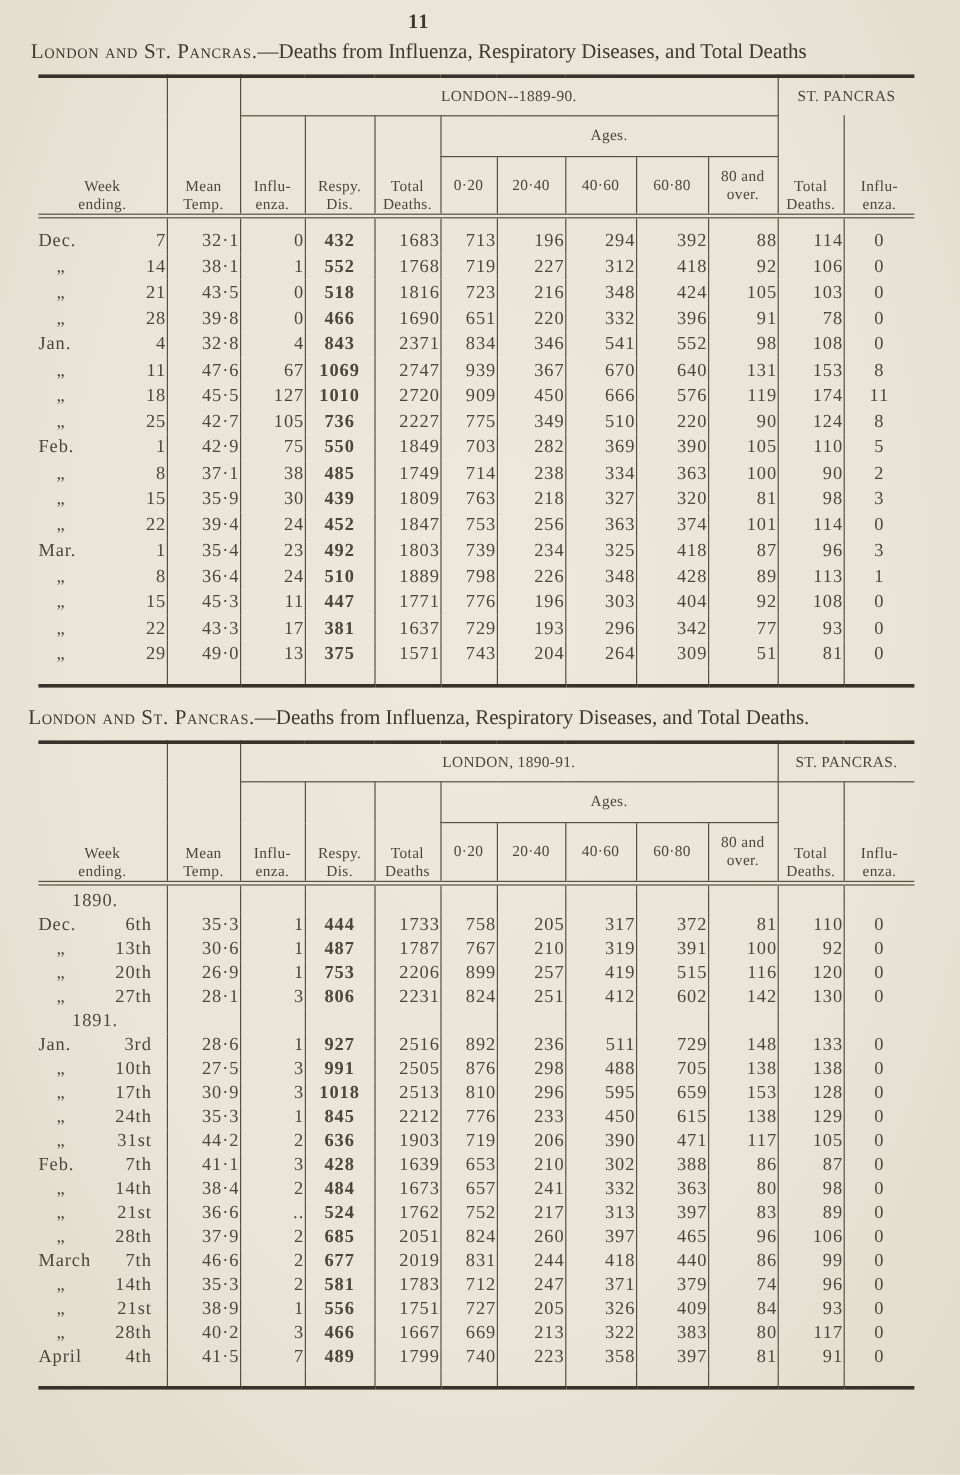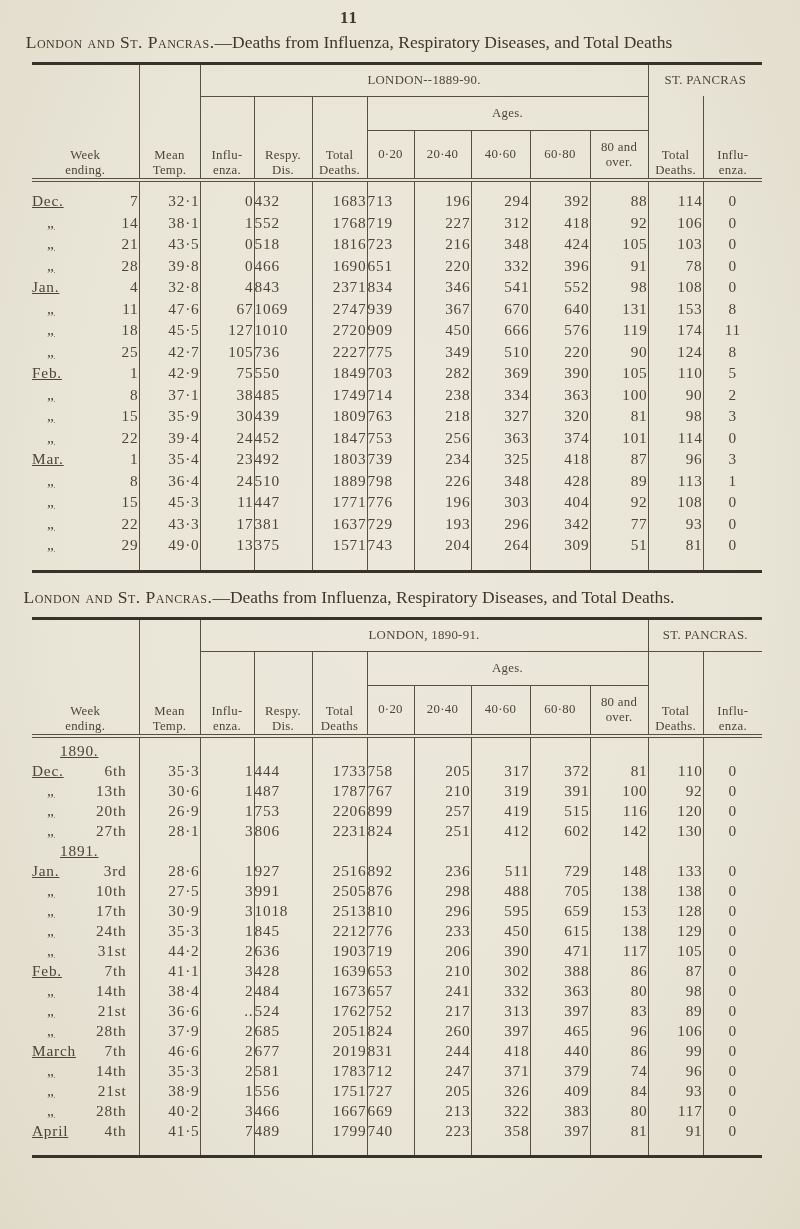--- a/index.html
+++ b/index.html
@@ -55,30 +55,30 @@
   
   .tbl tbody td{border-right:1px solid var(--rule);vertical-align:middle;}
   .tbl tbody td:last-child{border-right:none;}
   .tbl-0 tbody tr{height:21.5px;}
   .tbl-1 tbody tr{height:20px;}
   tr.spacer-top{height:10px !important;}
   tr.spacer-bottom{height:16px !important;}
   .tbl-1 tr.spacer-top{height:5px !important;}
   tr.spacer-bottom td{border-bottom:3px solid var(--rule-heavy);}
   
-  .c-week{text-align:left;padding:0 20px 0 8px;text-decoration:underline;}
+  .c-week{text-align:left;padding:0 20px 0 8px;}
   .tbl-1 .c-week{padding-right:12px;}
   .c-week .d{float:right;}
   .c-week .m.ditto{padding-left:15px;}
   .c-group{text-align:center;padding-right:24px;font-size:14.5px;}
   .c-temp{text-align:right;padding-right:12px;}
   .c-influ{text-align:right;padding-right:13px;}
-  .c-respy{text-align:left;padding-right:9px;}
+  .c-respy{text-align:center;padding-right:9px;font-weight:bold;}
   .c-total{text-align:right;padding-right:6px;}
-  .c-a0{text-align:left;padding-right:9px;}
+  .c-a0{text-align:right;padding-right:9px;}
   .c-a1,.c-a2,.c-a3{text-align:right;padding-right:14px;}
   .c-a4{text-align:right;padding-right:15px;}
   .c-sptotal{text-align:right;padding-right:10px;margin-top:41px;}
   .c-spinflu{text-align:center;padding-right:4px;}
   .block-2{margin-top:14px;}
 </style>
 </head>
 <body>
 
 <div class="page">

